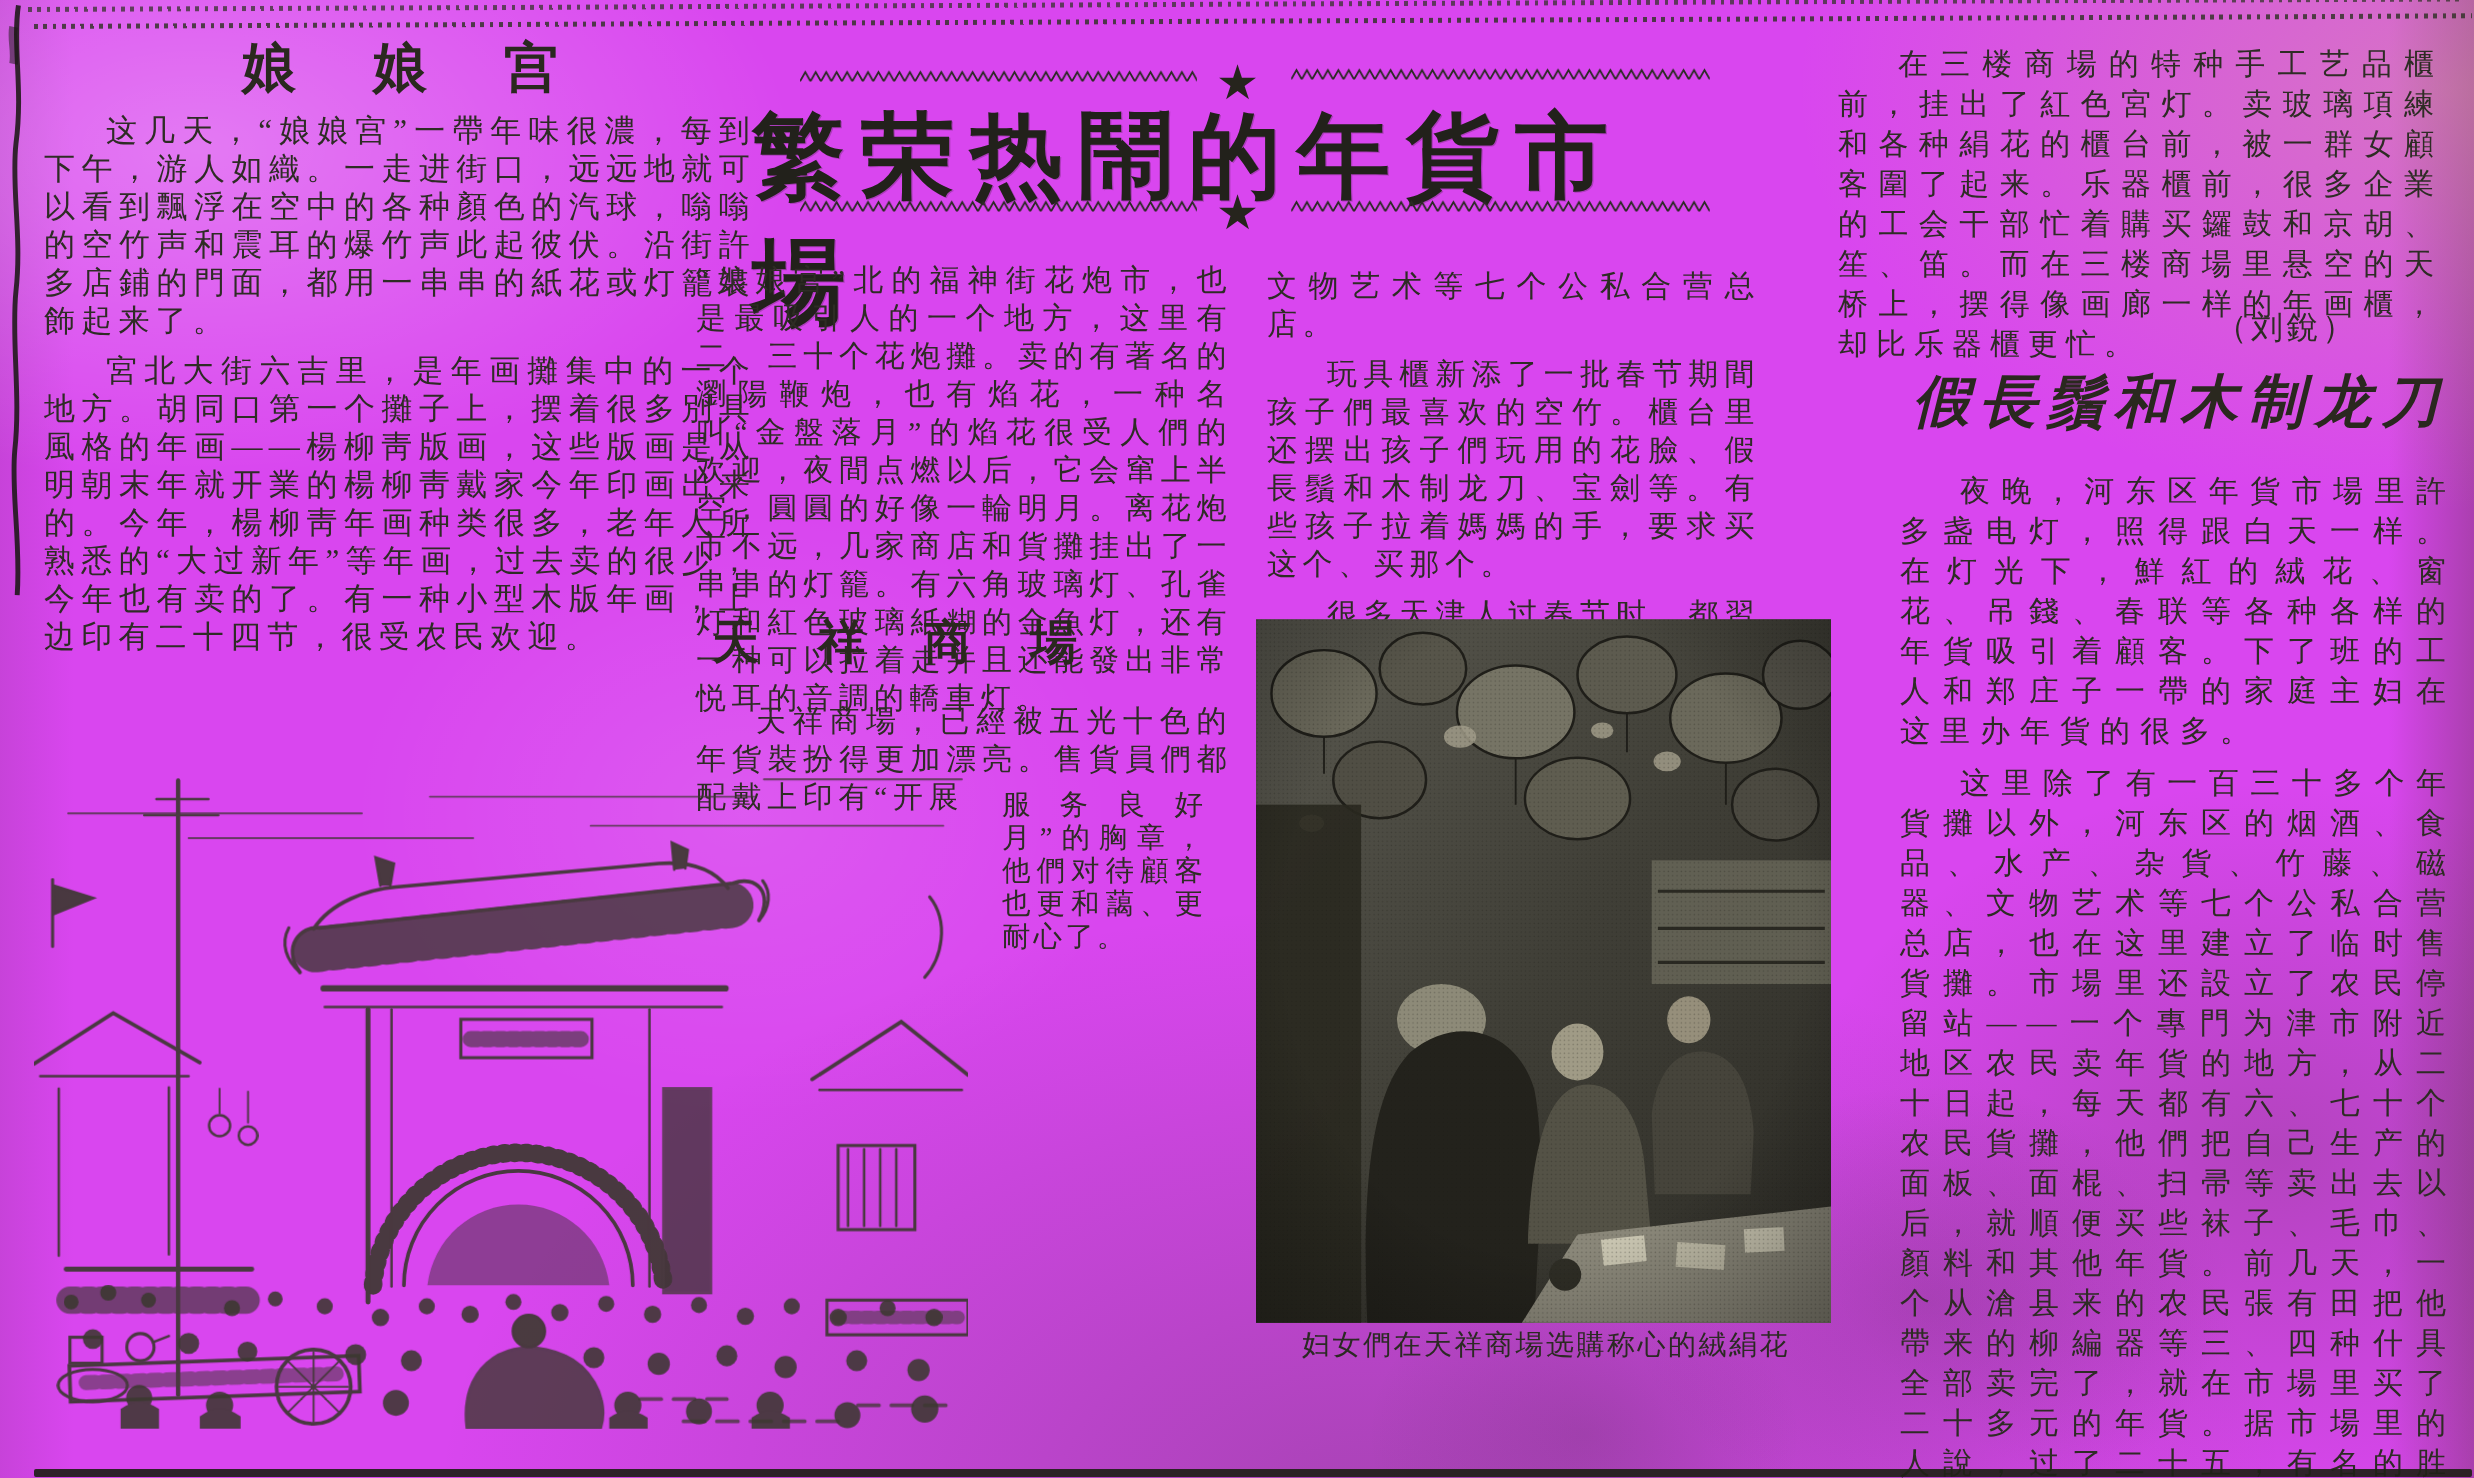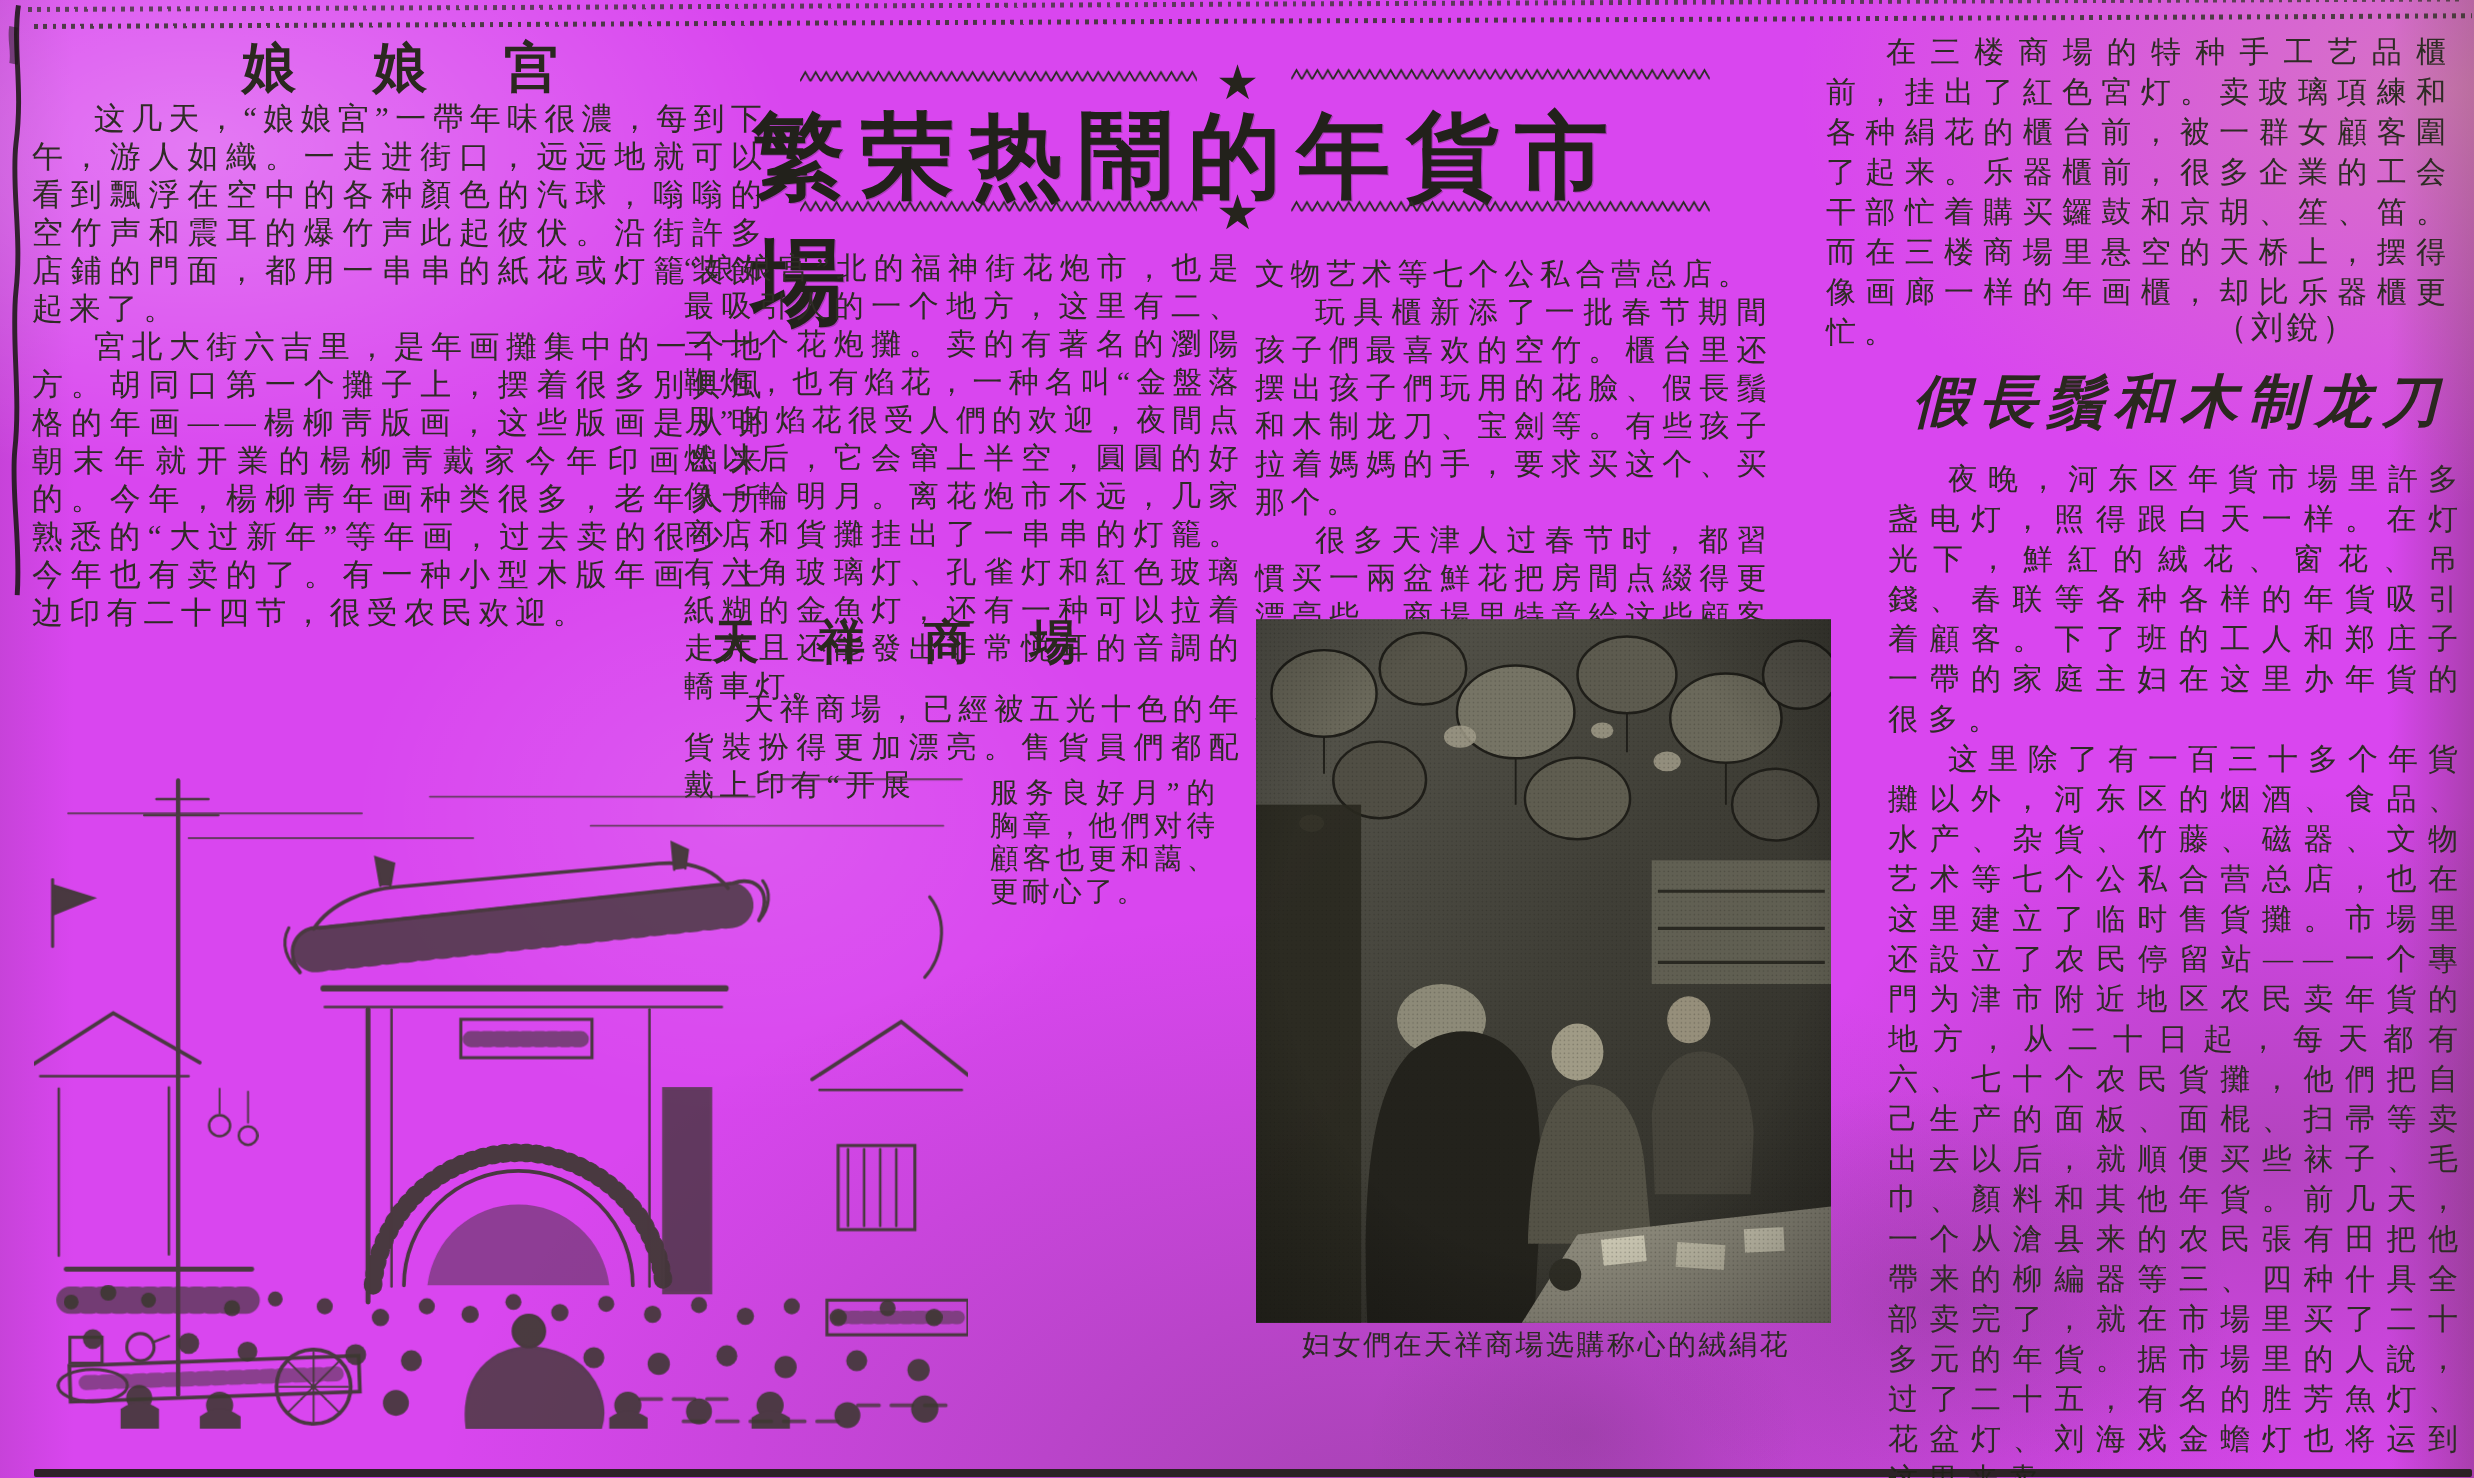--- a/index.html
+++ b/index.html
@@ -24,21 +24,21 @@
     background:
       radial-gradient(433px 309px at 78% 88%, rgba(40,40,34,0.18), transparent 70%),
       radial-gradient(309px 235px at 64% 97%, rgba(40,40,34,0.15), transparent 70%);
   }
   .abs{position:absolute;z-index:2;}
   .dotrow{
     height:5px;background:repeating-linear-gradient(90deg,#35332b 0 3.7px,transparent 3.7px 9.3px);
     opacity:.75;transform:rotate(-0.25deg);transform-origin:left center;
   }
   .body-text{text-align:justify;}
-  .body-text p{margin:0;text-indent:2em;}
+  .body-text p{margin:12px;text-indent:2em;}
   .body-text p.noindent{text-indent:0;}
   .col-left{left:32px;top:100px;width:736px;font-size:31px;line-height:38px;letter-spacing:6.2px;}
   .title-nn{left:32px;top:32px;width:736px;text-align:center;font-size:54px;letter-spacing:77px;text-indent:77px;font-weight:bold;color:#2a281f;}
   .headline-zone{color:#26241d;}
   .zig{position:absolute;height:16px;}
   .star{position:absolute;font-size:48px;color:#26241d;font-family:"DejaVu Sans",sans-serif;}
   .headline{left:752px;top:94px;width:928px;font-size:93px;font-weight:bold;letter-spacing:16px;color:#22211b;text-shadow:1.2px 1.2px 0 rgba(34,33,27,0.25);}
   .col-c1{left:684px;top:249px;width:560px;font-size:30px;line-height:38px;letter-spacing:5.6px;}
   .title-tx{left:653px;top:611px;width:560px;font-size:47px;letter-spacing:59px;text-indent:59px;font-weight:bold;color:#2a281f;}
   .lead-tx{left:684px;top:690px;width:560px;font-size:30px;line-height:38px;letter-spacing:5.6px;}

